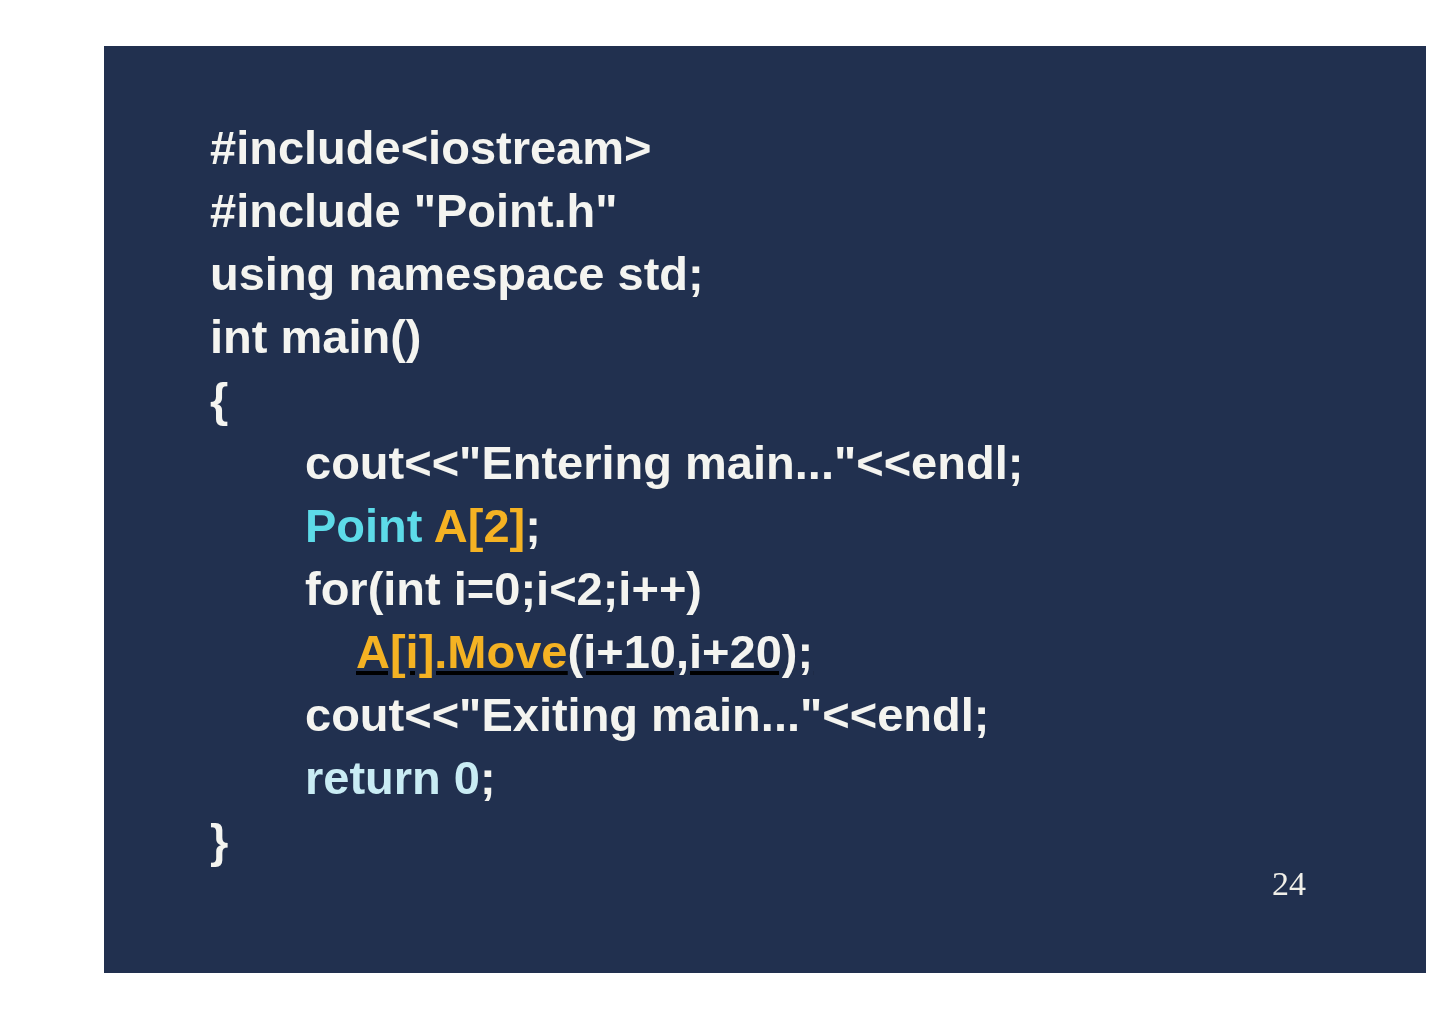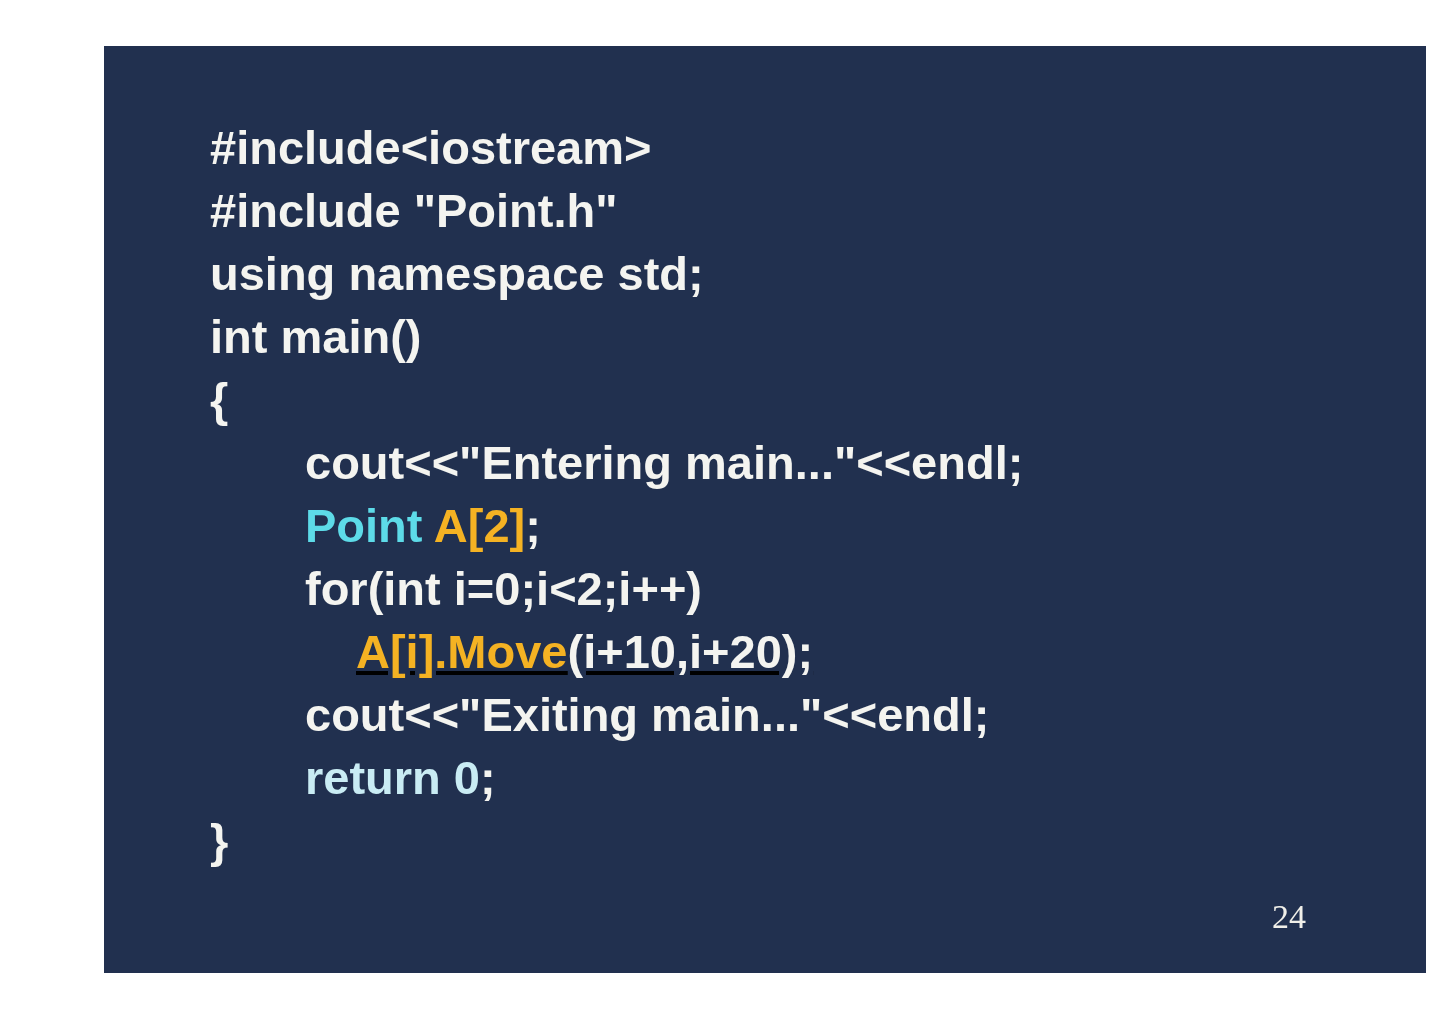--- a/index.html
+++ b/index.html
@@ -31,21 +31,21 @@
   }
   .code-line {
     height: 63px;
   }
   .ind-0 { padding-left: 0; }
   .ind-1 { padding-left: 95px; }
   .ind-2 { padding-left: 146px; text-decoration: underline; }
   .page-number {
     position: absolute;
     left: 1168px;
-    top: 852px;
+    top: 819px;
     font-family: "Liberation Serif", serif;
     font-size: 34px;
     font-weight: normal;
   }
 </style>
 </head>
 <body style="background: rgb(255, 255, 255);">
 
 <div class="slide" style="background: rgb(33, 48, 79);">
   <div class="code-block"><div class="code-line ind-0"><span style="color: rgb(244, 244, 240);">#include&lt;iostream&gt;</span></div><div class="code-line ind-0"><span style="color: rgb(244, 244, 240);">#include "Point.h"</span></div><div class="code-line ind-0"><span style="color: rgb(244, 244, 240);">using namespace std;</span></div><div class="code-line ind-0"><span style="color: rgb(244, 244, 240);">int main()</span></div><div class="code-line ind-0"><span style="color: rgb(244, 244, 240);">{</span></div><div class="code-line ind-1"><span style="color: rgb(244, 244, 240);">cout&lt;&lt;"Entering main..."&lt;&lt;endl;</span></div><div class="code-line ind-1"><span style="color: rgb(93, 219, 232);">Point</span><span style="color: rgb(244, 244, 240);"> </span><span style="color: rgb(244, 178, 35);">A[2]</span><span style="color: rgb(244, 244, 240);">;</span></div><div class="code-line ind-1"><span style="color: rgb(244, 244, 240);">for(int i=0;i&lt;2;i++)</span></div><div class="code-line ind-2"><span style="color: rgb(244, 178, 35);">A[i].Move</span><span style="color: rgb(244, 244, 240);">(i+10,i+20);</span></div><div class="code-line ind-1"><span style="color: rgb(244, 244, 240);">cout&lt;&lt;"Exiting main..."&lt;&lt;endl;</span></div><div class="code-line ind-1"><span style="color: rgb(201, 236, 244);">return 0</span><span style="color: rgb(244, 244, 240);">;</span></div><div class="code-line ind-0"><span style="color: rgb(244, 244, 240);">}</span></div></div>

